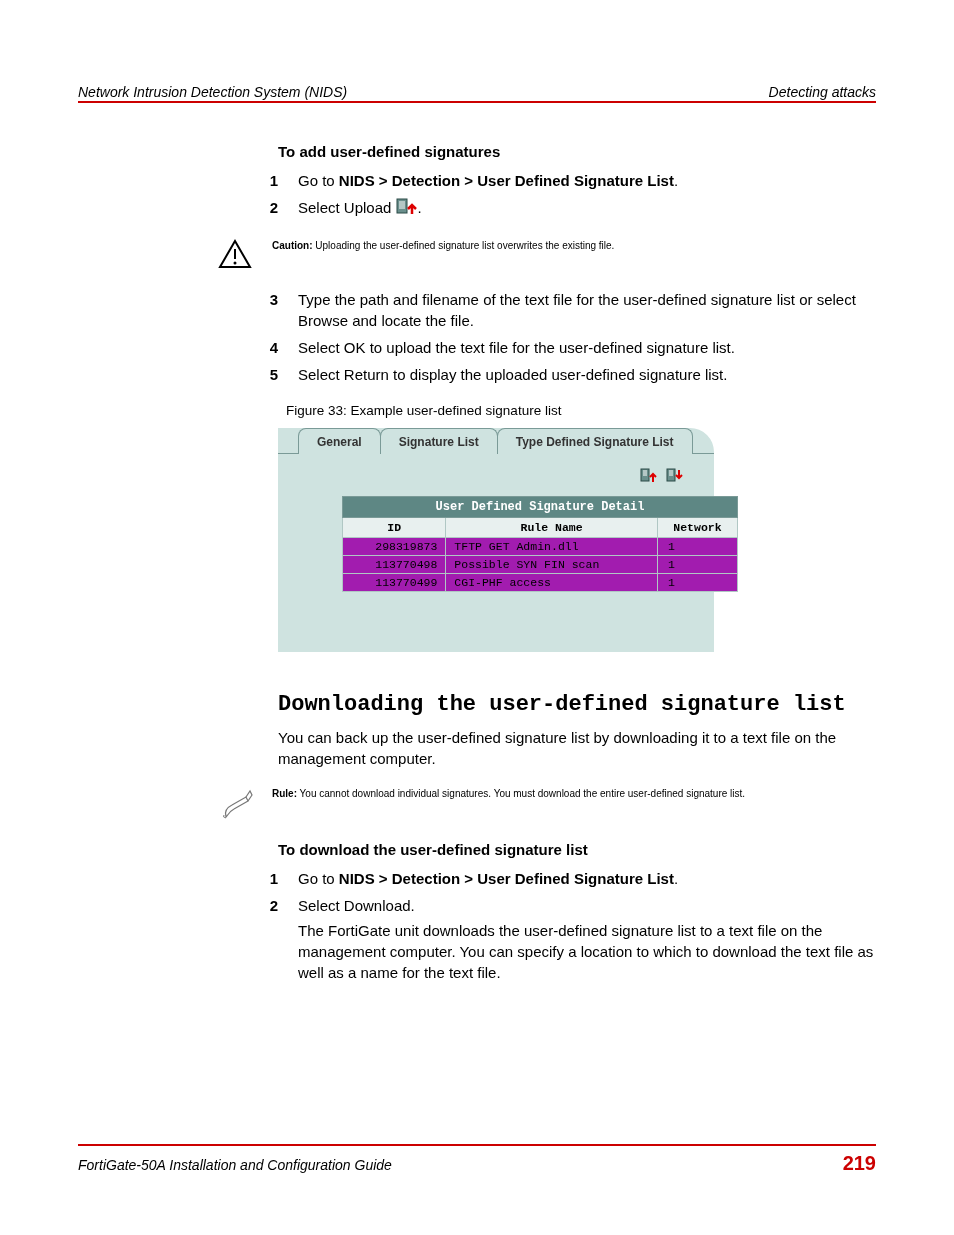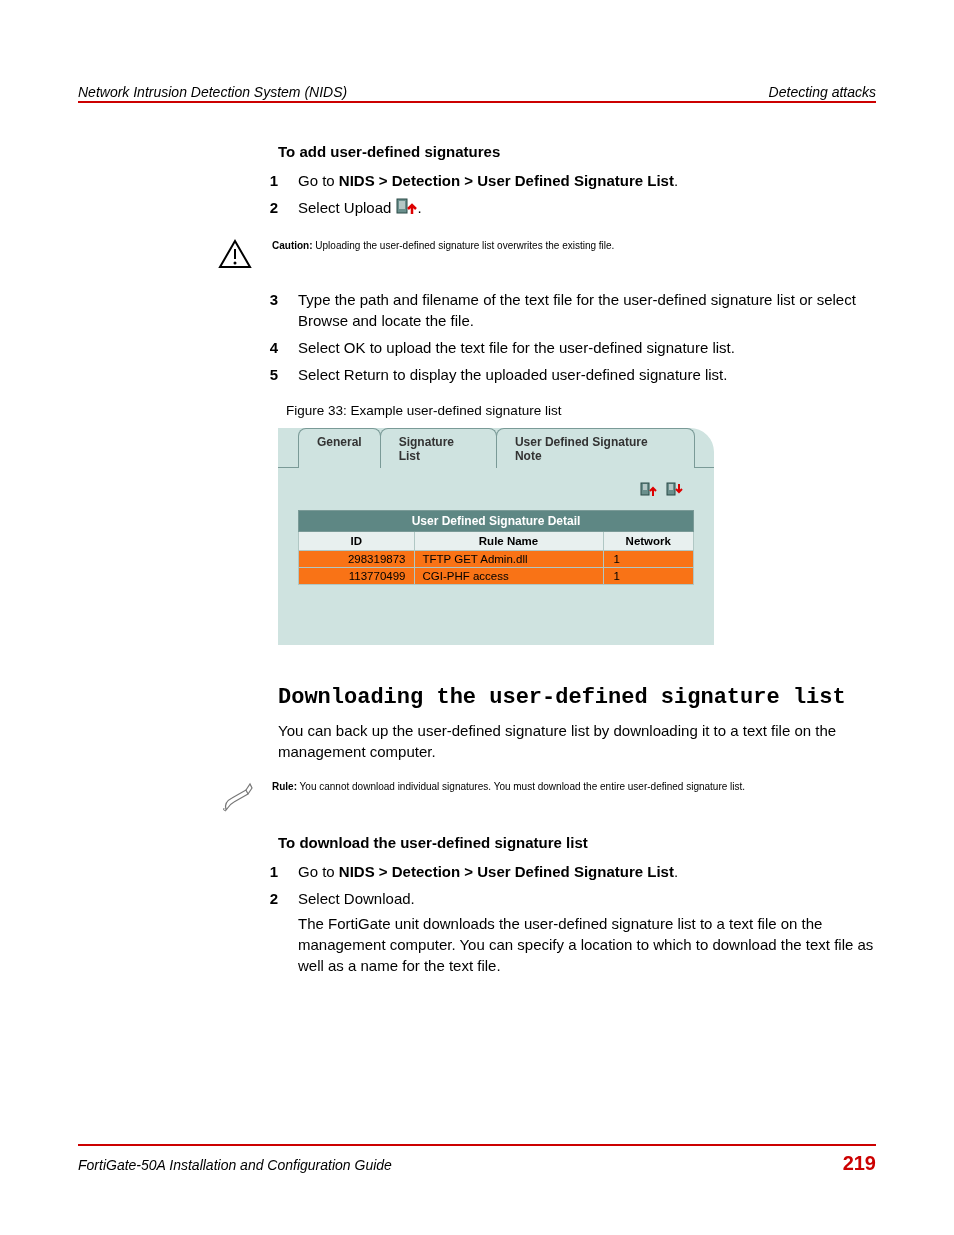--- a/index.html
+++ b/index.html
@@ -111,23 +111,24 @@
     padding: 10px 20px 0 20px;
   }
   .icon-row {
     text-align: right;
     padding: 4px 10px 8px 0;
   }
   .ico-btn { display:inline-block; margin-left:4px; }
   .tbl {
     width: 100%;
     border-collapse: collapse;
-    font-family: Liberation Sans, sans-serif;
+    font-family: Liberation Mono, monospace;
     font-size: 11.5px;
-    background: #f97316;
+    background: #a21caf;
+    margin-left: 44px;
   }
   .tbl th.titlebar {
     background: #5e8784;
     color: #fff;
     font-weight: bold;
     text-align: center;
     padding: 3px;
     border: 1px solid #7a9a97;
     font-size: 12px;
   }
@@ -241,21 +242,21 @@
         <span class="txt">Select Return to display the uploaded user-defined signature list.</span>
       </li>
     </ol>
 
     <div class="figcap">Figure 33: Example user-defined signature list</div>
 
     <div class="figure">
       <div class="tabs">
         <div class="tab">General</div>
         <div class="tab">Signature List</div>
-        <div class="tab">User Defined Signature Note</div>
+        <div class="tab">Type Defined Signature List</div>
       </div>
       <div class="tabbody">
         <div class="icon-row">
           <span class="ico-btn">
             <svg width="18" height="16" viewBox="0 0 18 16">
               <rect x="1" y="1" width="8" height="12" fill="#6a8f8c" stroke="#2a4a47"></rect>
               <line x1="3" y1="3" x2="7" y2="3" stroke="#fff"></line>
                 <line x1="3" y1="5" x2="7" y2="5" stroke="#fff"></line>
                 <line x1="3" y1="7" x2="7" y2="7" stroke="#fff"></line>
               <path d="M13 14 L13 6 M10 9 L13 6 L16 9" stroke="#d00" stroke-width="2" fill="none"></path>
@@ -280,20 +281,25 @@
             <th class="colh">ID</th>
             <th class="colh">Rule Name</th>
             <th class="colh">Network</th>
           </tr>
           <tr>
             <td class="id">298319873</td>
             <td>TFTP GET Admin.dll</td>
             <td class="rev">1</td>
           </tr>
           <tr>
+            <td class="id">113770498</td>
+            <td>Possible SYN FIN scan</td>
+            <td class="rev">1</td>
+          </tr>
+          <tr>
             <td class="id">113770499</td>
             <td>CGI-PHF access</td>
             <td class="rev">1</td>
           </tr>
         </tbody>
           </table>
       </div>
     </div>
 
     <div class="section-h">Downloading the user-defined signature list</div>

